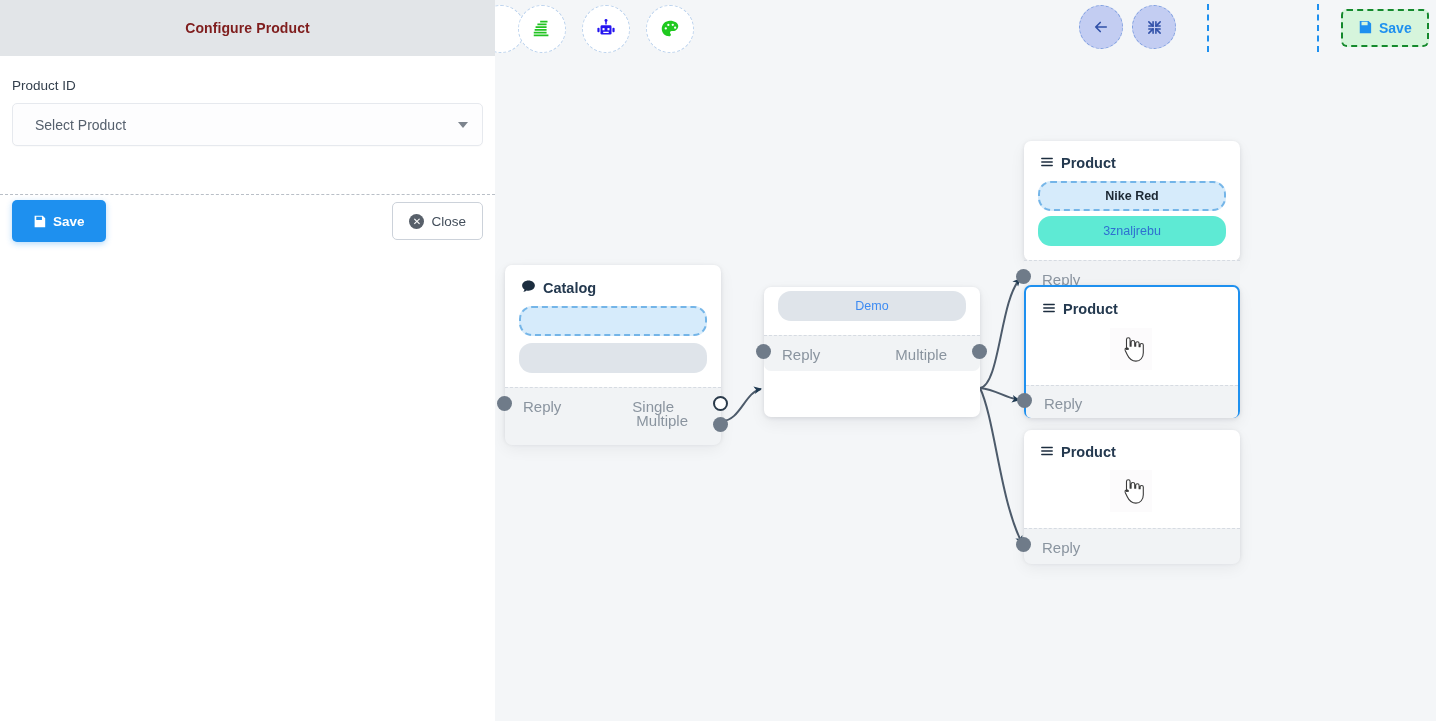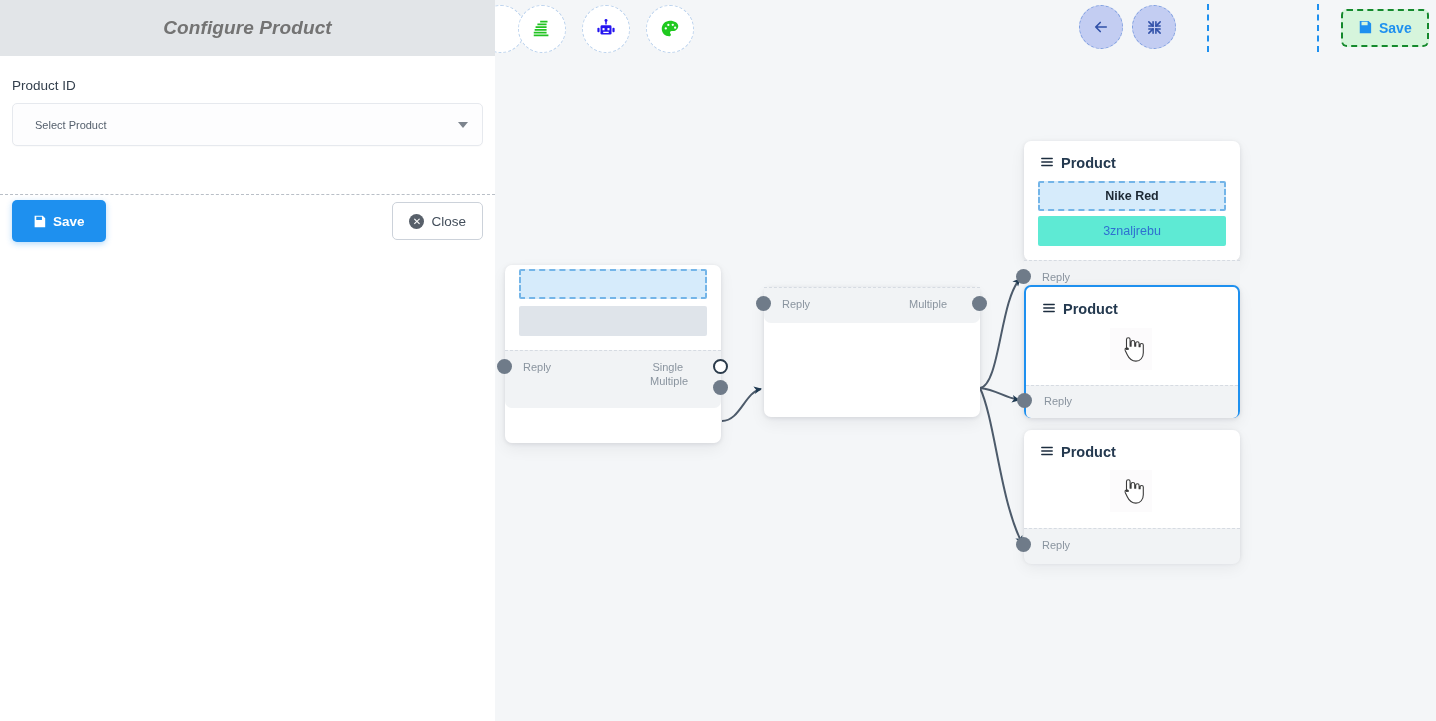--- a/index.html
+++ b/index.html
@@ -17,40 +17,39 @@
     width: 495px; height: 721px;
     background: #ffffff;
     z-index: 40;
   }
   #panel-header {
     height: 56px;
     background: #e2e5e8;
     display: flex; align-items: center; justify-content: center;
   }
   #panel-title {
-    font-size: 19px; font-weight: bold; color: #737373;
+    font-size: 14px; font-weight: bold; color: #7f1d1d;
     letter-spacing: .1px;
-    font-style: italic;
   }
   #panel-body { padding: 22px 12px 0 12px; }
   .field-label {
     font-size: 13.5px; color: #34404d; margin-bottom: 10px;
     display: block;
   }
   .select-box {
     position: relative;
     height: 43px;
     border: 1px solid #e6e9ee;
     border-radius: 5px;
     background: #fdfdfe;
     display: flex; align-items: center;
     padding: 0 34px 0 22px;
     box-shadow: 0 1px 1px rgba(16,24,40,.02);
   }
-  .select-value { font-size: 11px; color: #55606d; }
+  .select-value { font-size: 14px; color: #55606d; }
   .select-caret {
     position: absolute; right: 14px; top: 50%;
     transform: translateY(-50%);
     width: 0; height: 0;
     border-left: 5px solid transparent;
     border-right: 5px solid transparent;
     border-top: 6px solid #7c848d;
   }
   #panel-divider {
     position: absolute; left: 0; top: 194px; width: 495px;
@@ -149,35 +148,35 @@
   .node-footer {
     position: relative;
     border-top: 1px dashed #d6dbe2;
     background: #f1f3f5;
     border-radius: 0 0 7px 7px;
     height: 100%;
   }
   .node.selected .node-footer { border-radius: 0 0 5px 5px; }
   .port-label {
     position: absolute;
-    font-size: 11px; color: #8a949f;
+    font-size: 15px; color: #8a949f;
     white-space: nowrap;
   }
   .port-dot {
     position: absolute;
     width: 15px; height: 15px; border-radius: 50%;
     background: #6f7b89;
   }
   .port-dot.hollow {
     background: #ffffff; border: 2px solid #2a3a4a;
   }
 
   
   .blk {
-    border-radius: 2px;
+    border-radius: 13px;
     min-height: 30px;
     display: flex; align-items: center; justify-content: center;
     font-size: 12.5px;
   }
   .blk-dashed-blue {
     background: #d6ebfb; border: 2px dashed #74b5e8; color: #1c2833;
     font-weight: bold;
   }
   .blk-gray { background: #5eead4; color: #2f6fd0; }
   .blk-empty-gray { background: #dfe4ea; }
@@ -305,37 +304,48 @@
     <button id="btn-save-top">
       <span>
         <svg width="14" height="14" viewBox="0 0 16 16" fill="#1e90ef">
           <path d="M2 1h10l3 3v11H2V1zm2 1v4h7V2H4zm1 7h6v5H5V9z"></path>
         </svg>
       </span>
       <span>Save</span>
     </button>
 
     <div class="node" style="left:10px; top:265px; width:216px; height:178px;">
+      <div class="node-head">
+        <span class="glyph">
+          <svg width="15" height="15" viewBox="0 0 16 16" fill="#1c2d3f">
+            <path d="M8 1.5C4.2 1.5 1.2 3.9 1.2 6.9c0 1.7 1 3.2 2.5 4.2-.1.9-.6 1.9-1.3 2.6 1.4-.2 2.7-.8 3.6-1.5.6.1 1.3.2 2 .2 3.8 0 6.8-2.4 6.8-5.5S11.8 1.5 8 1.5z"></path>
+          </svg>
+        </span>
+        <span>Catalog</span>
+      </div>
       <div class="node-body">
         <div class="blk blk-dashed-blue" style="height:30px; margin-bottom:7px;"></div>
         <div class="blk blk-empty-gray" style="height:28px;"></div>
       </div>
       <div class="node-footer" style="height:58px;">
         <span class="port-label" style="left:18px; top:10px;">Reply</span>
         <span class="port-dot" style="left:-8px; top:8px;"></span>
 
-        <span class="port-label" style="right:38px; top:10px;">Single</span>
+        <span class="port-label" style="right:47px; top:10px;">Single</span>
         <span class="port-dot hollow" style="right:-7px; top:8px;"></span>
 
         <span class="port-label" style="right:33px; top:24px;">Multiple</span>
         <span class="port-dot" style="right:-7px; top:29px;"></span>
       </div>
     </div>
 
     <div class="node" style="left:269px; top:287px; width:216px; height:130px;">
+      <div class="node-body">
+        <div class="blk blk-plain" style="height:26px;">Demo</div>
+      </div>
       <div class="node-footer" style="height:36px;">
         <span class="port-label" style="left:18px; top:10px;">Reply</span>
         <span class="port-dot" style="left:-8px; top:8px;"></span>
 
         <span class="port-label" style="right:33px; top:10px;">Multiple</span>
         <span class="port-dot" style="right:-7px; top:8px;"></span>
       </div>
     </div>
 
     <div class="node" style="left:529px; top:141px; width:216px; height:120px;">

